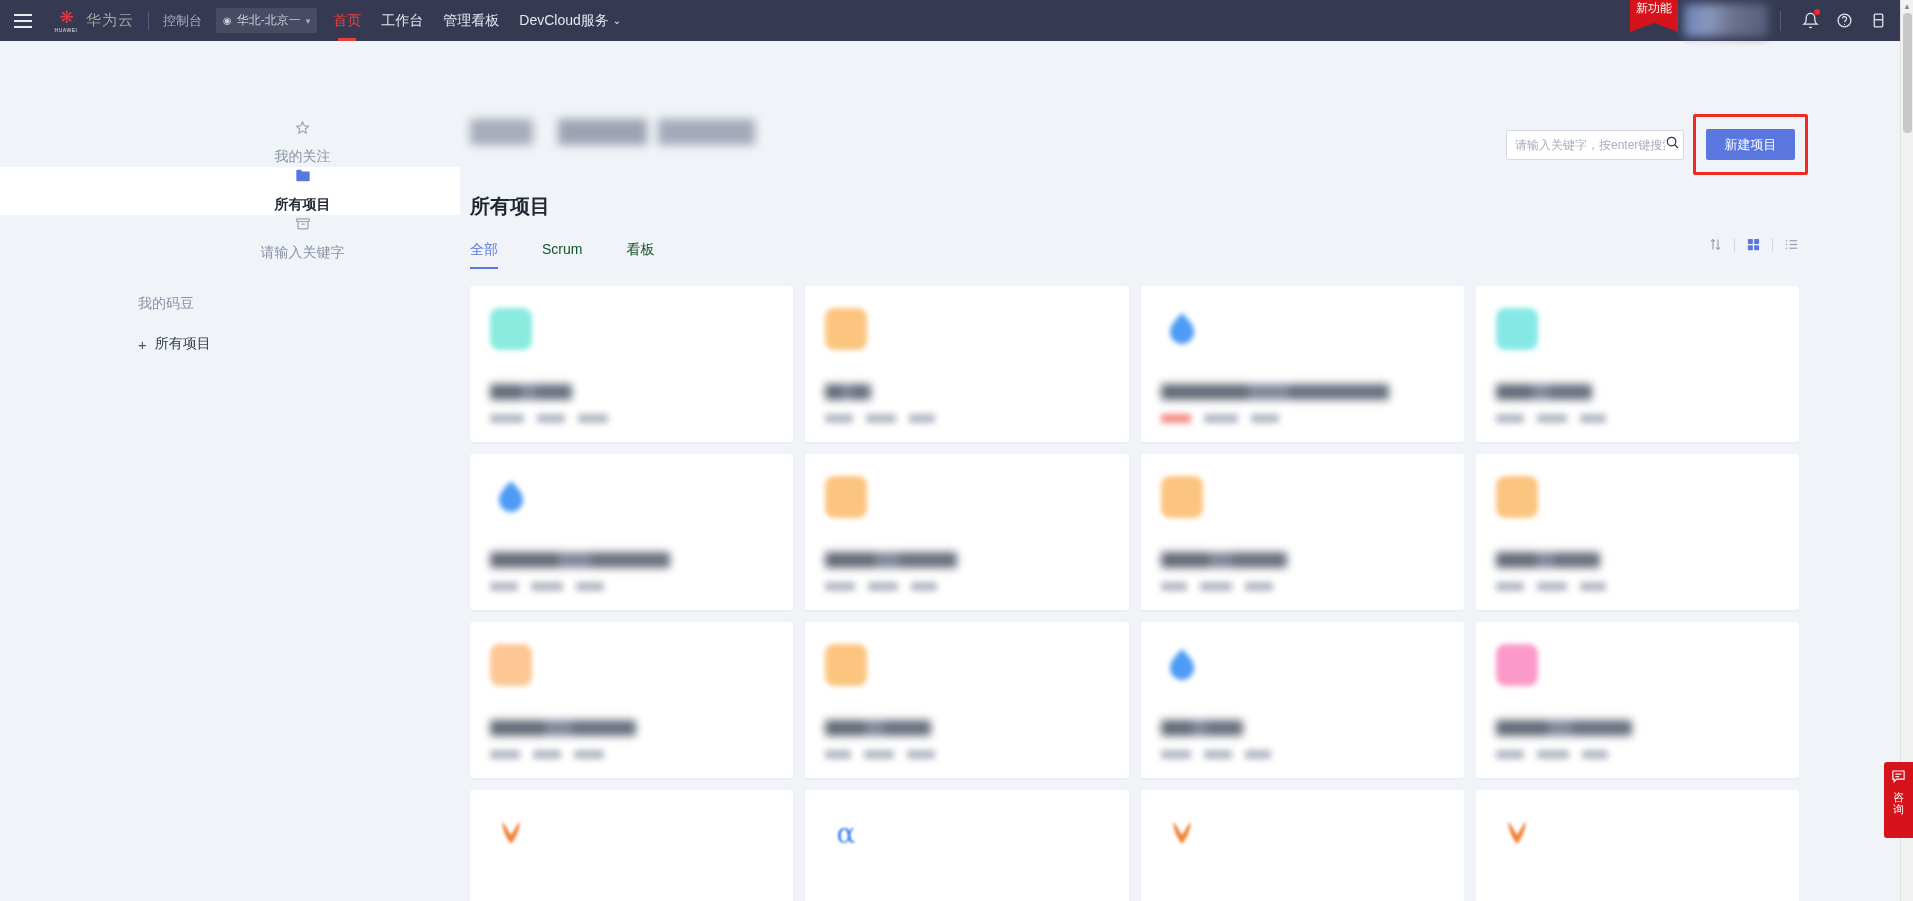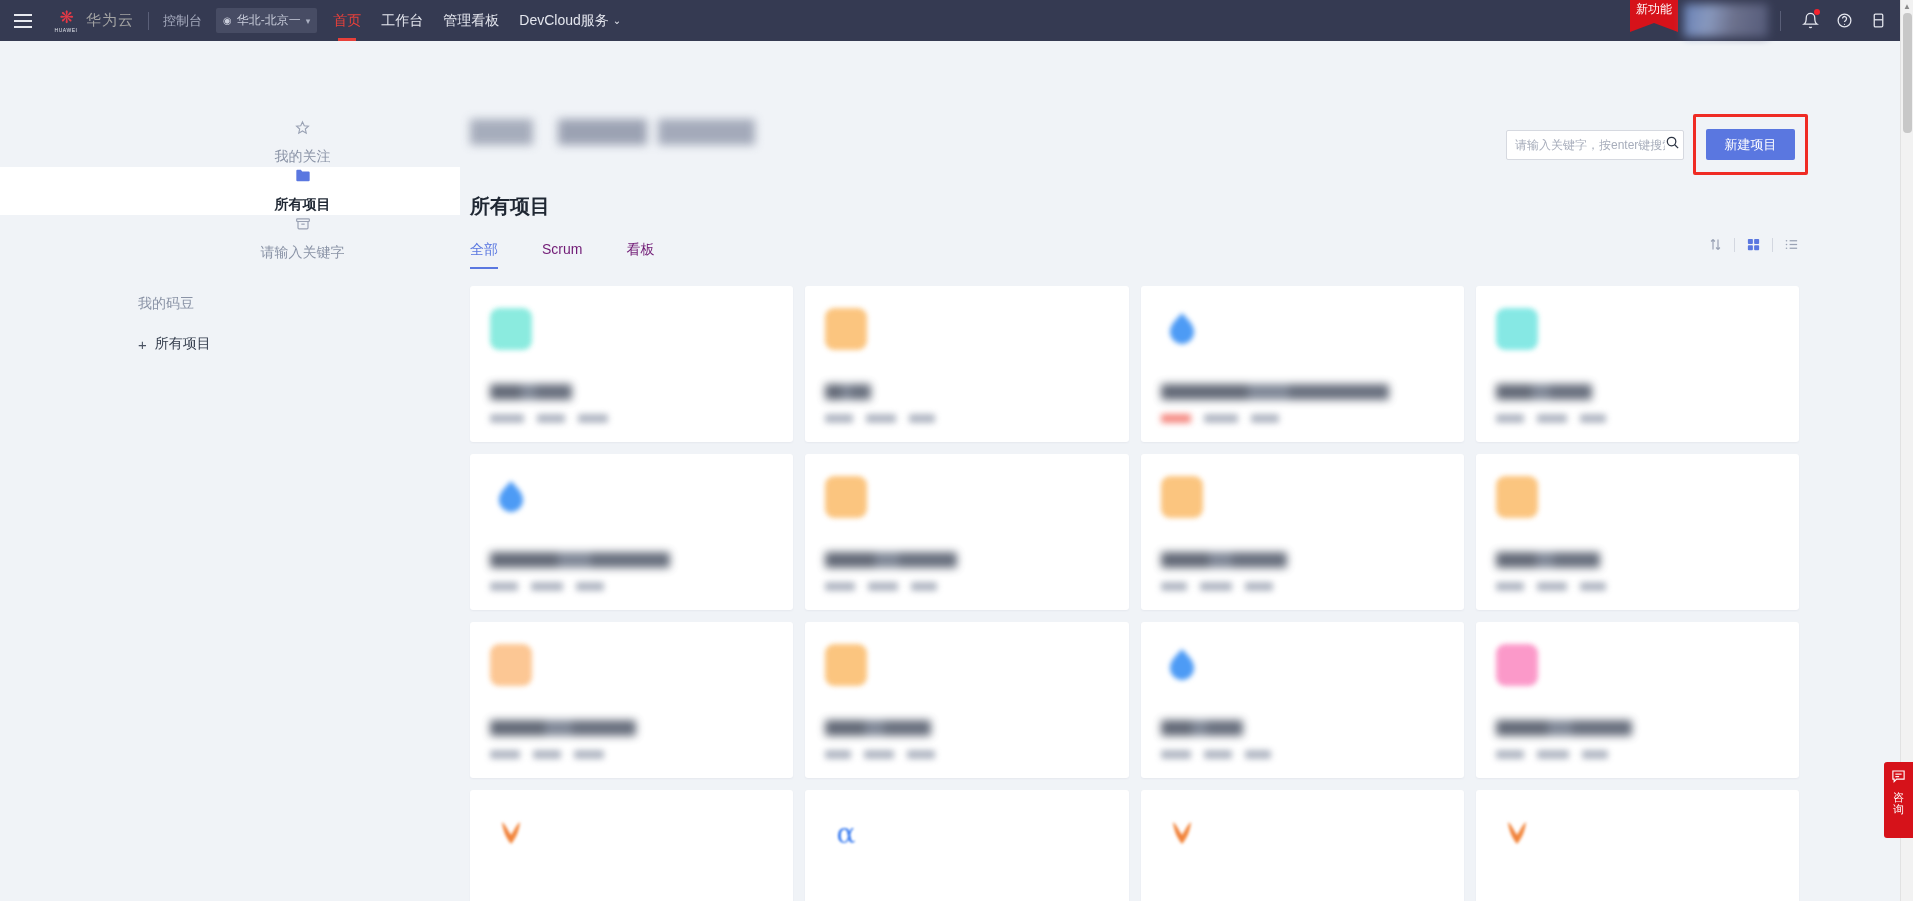--- a/index.html
+++ b/index.html
@@ -48,21 +48,21 @@
     font-size:14px; color:#e4e6ee; cursor:pointer; height:41px;
     display:flex; align-items:center; position:relative;
   }
   .nav-item.active { color:#e8403a; }
   .nav-item.active::after {
     content:""; position:absolute; left:50%; transform:translateX(-50%);
     bottom:0; width:18px; height:3px; background:#e8403a;
   }
   .nav-item .dd { font-size:10px; margin-left:4px; }
 
-  .nav-right { margin-left:auto; display:flex; align-items:center; height:41px; }
+  .nav-right { margin-left:auto; display:flex; align-items:center; height:41px;font-family:Liberation Mono, monospace; }
   .ribbon {
     position:relative; background:#d6121a; color:#fff;
     font-size:12px; padding:3px 6px 8px 6px; line-height:1.1;
     margin-right:0; align-self:flex-start;
     clip-path: polygon(0 0, 100% 0, 100% 100%, 50% 72%, 0 100%);
     height:32px; display:flex; align-items:flex-start; justify-content:center;
   }
   .user-blur {
     width:84px; height:33px; margin-left:6px; border-radius:2px;
     background: linear-gradient(100deg,#6b86bd 0%,#8e9ec4 30%,#6f7490 58%,#575d7c 100%);
@@ -150,21 +150,21 @@
     font-family:"Liberation Sans", sans-serif;
   }
   .hl-ring {
     position:absolute; left:-13px; top:-15px; width:115px; height:61px;
     border:3px solid #ef2b24; border-radius:2px; pointer-events:none;
   }
 
   .page-title { position:absolute; left:10px; top:152px; font-size:20px; font-weight:bold; color:#1f2733; }
 
   .tabs { position:absolute; left:10px; top:200px; display:flex; gap:44px; }
-  .tab { font-size:14px; color:#701a75; cursor:pointer; padding-bottom:10px; position:relative; }
+  .tab { font-size:14px; color:#14532d; cursor:pointer; padding-bottom:10px; position:relative; }
   .tab.active { color:#5a77e0; }
   .tab.active::after {
     content:""; position:absolute; left:0; bottom:0; width:100%; height:2px; background:#5a77e0;
   }
 
   .view-ctrls { position:absolute; right:101px; top:196px; display:flex; align-items:center; gap:11px; }
   .vc { cursor:pointer; display:flex; align-items:center; }
   .vsep { width:1px; height:14px; background:#d3d7e0; }
 
   .grid {

